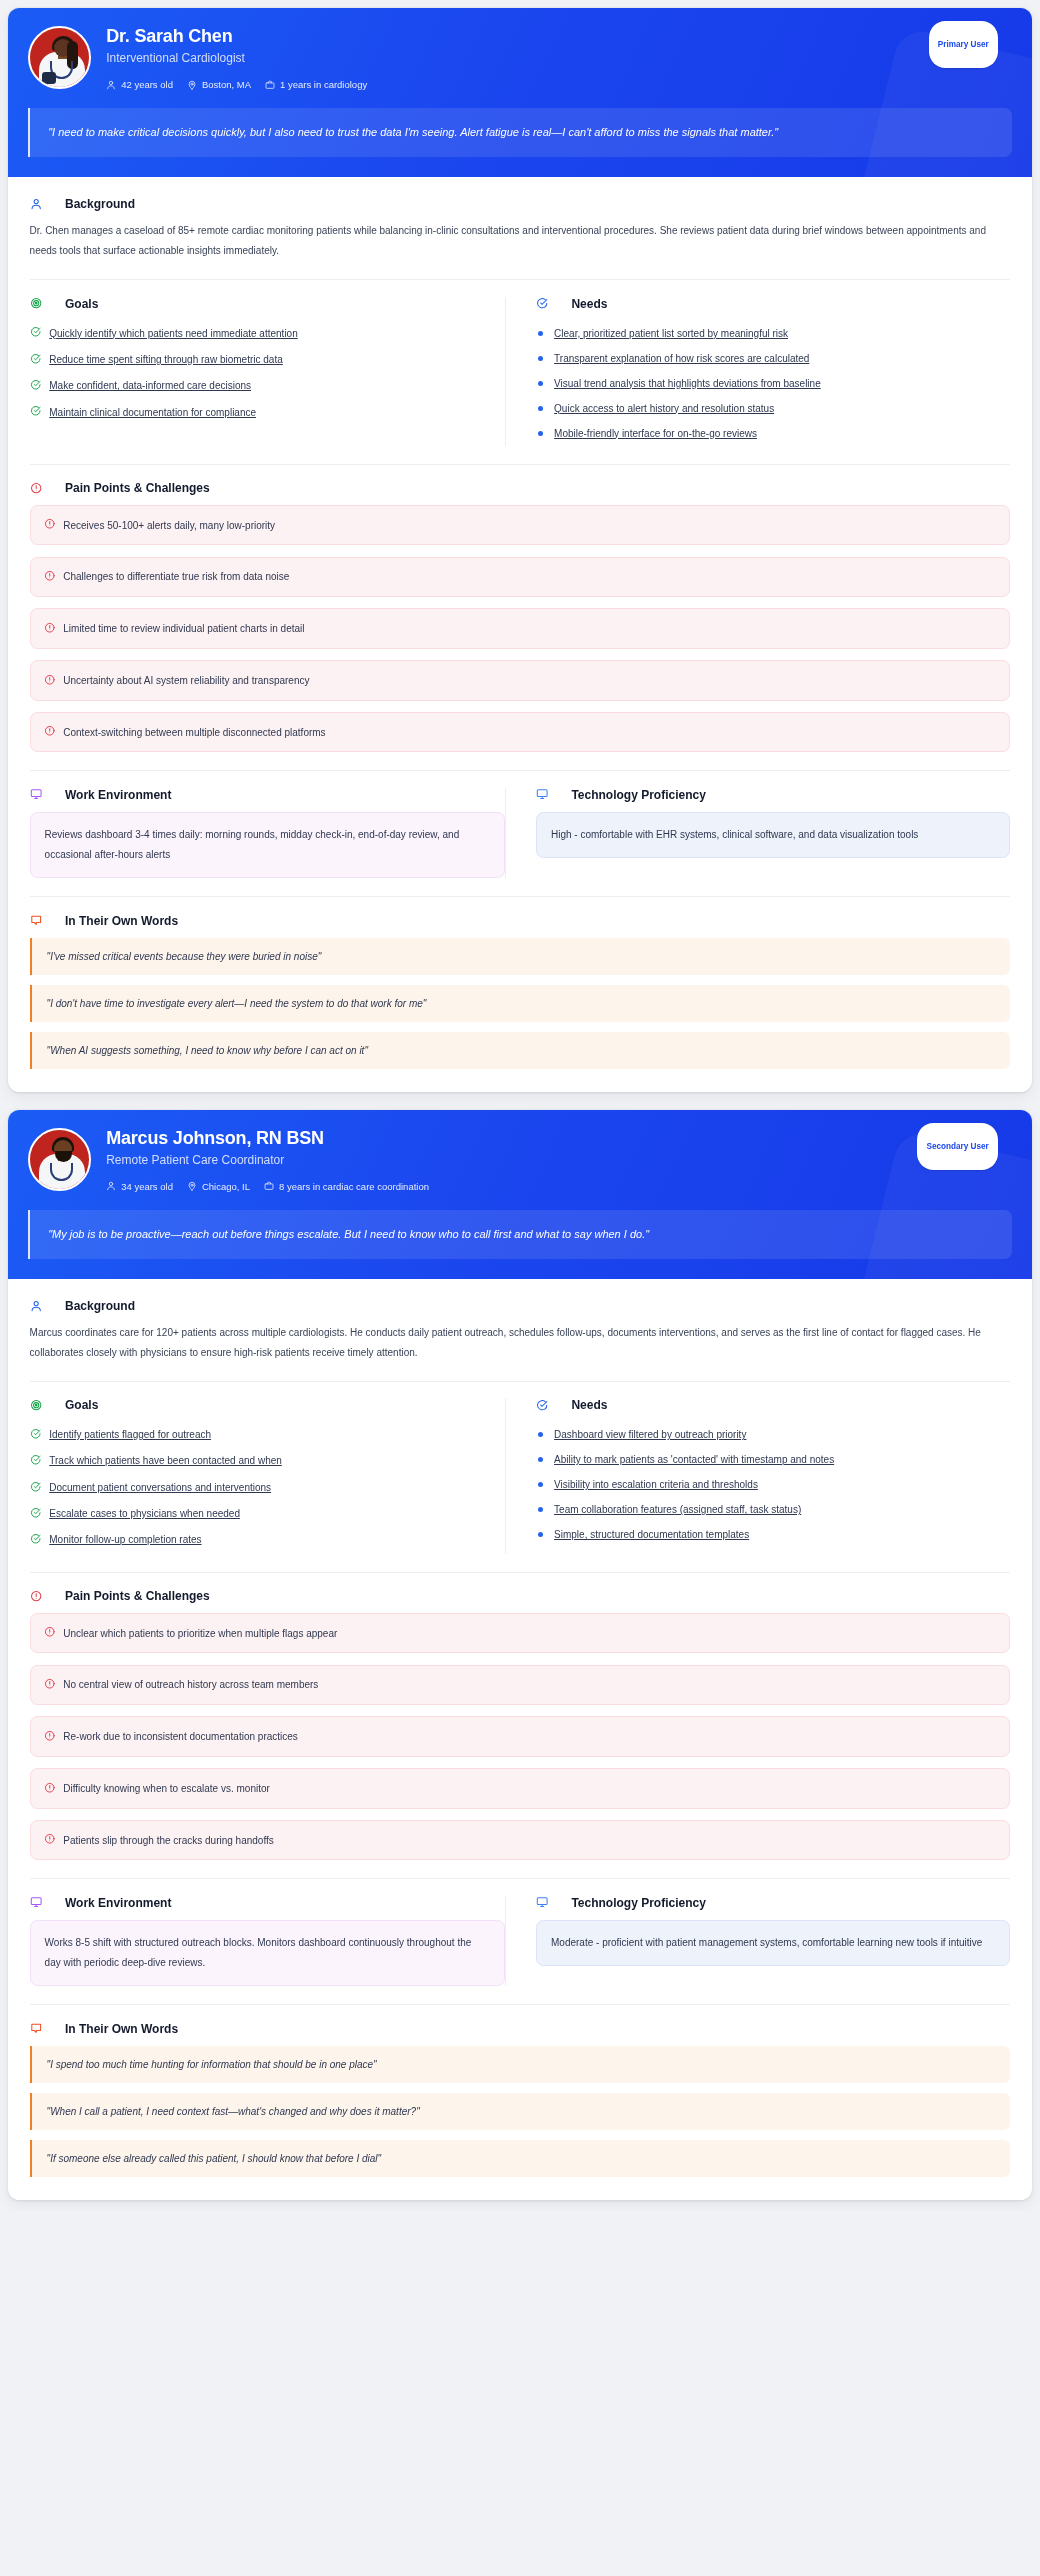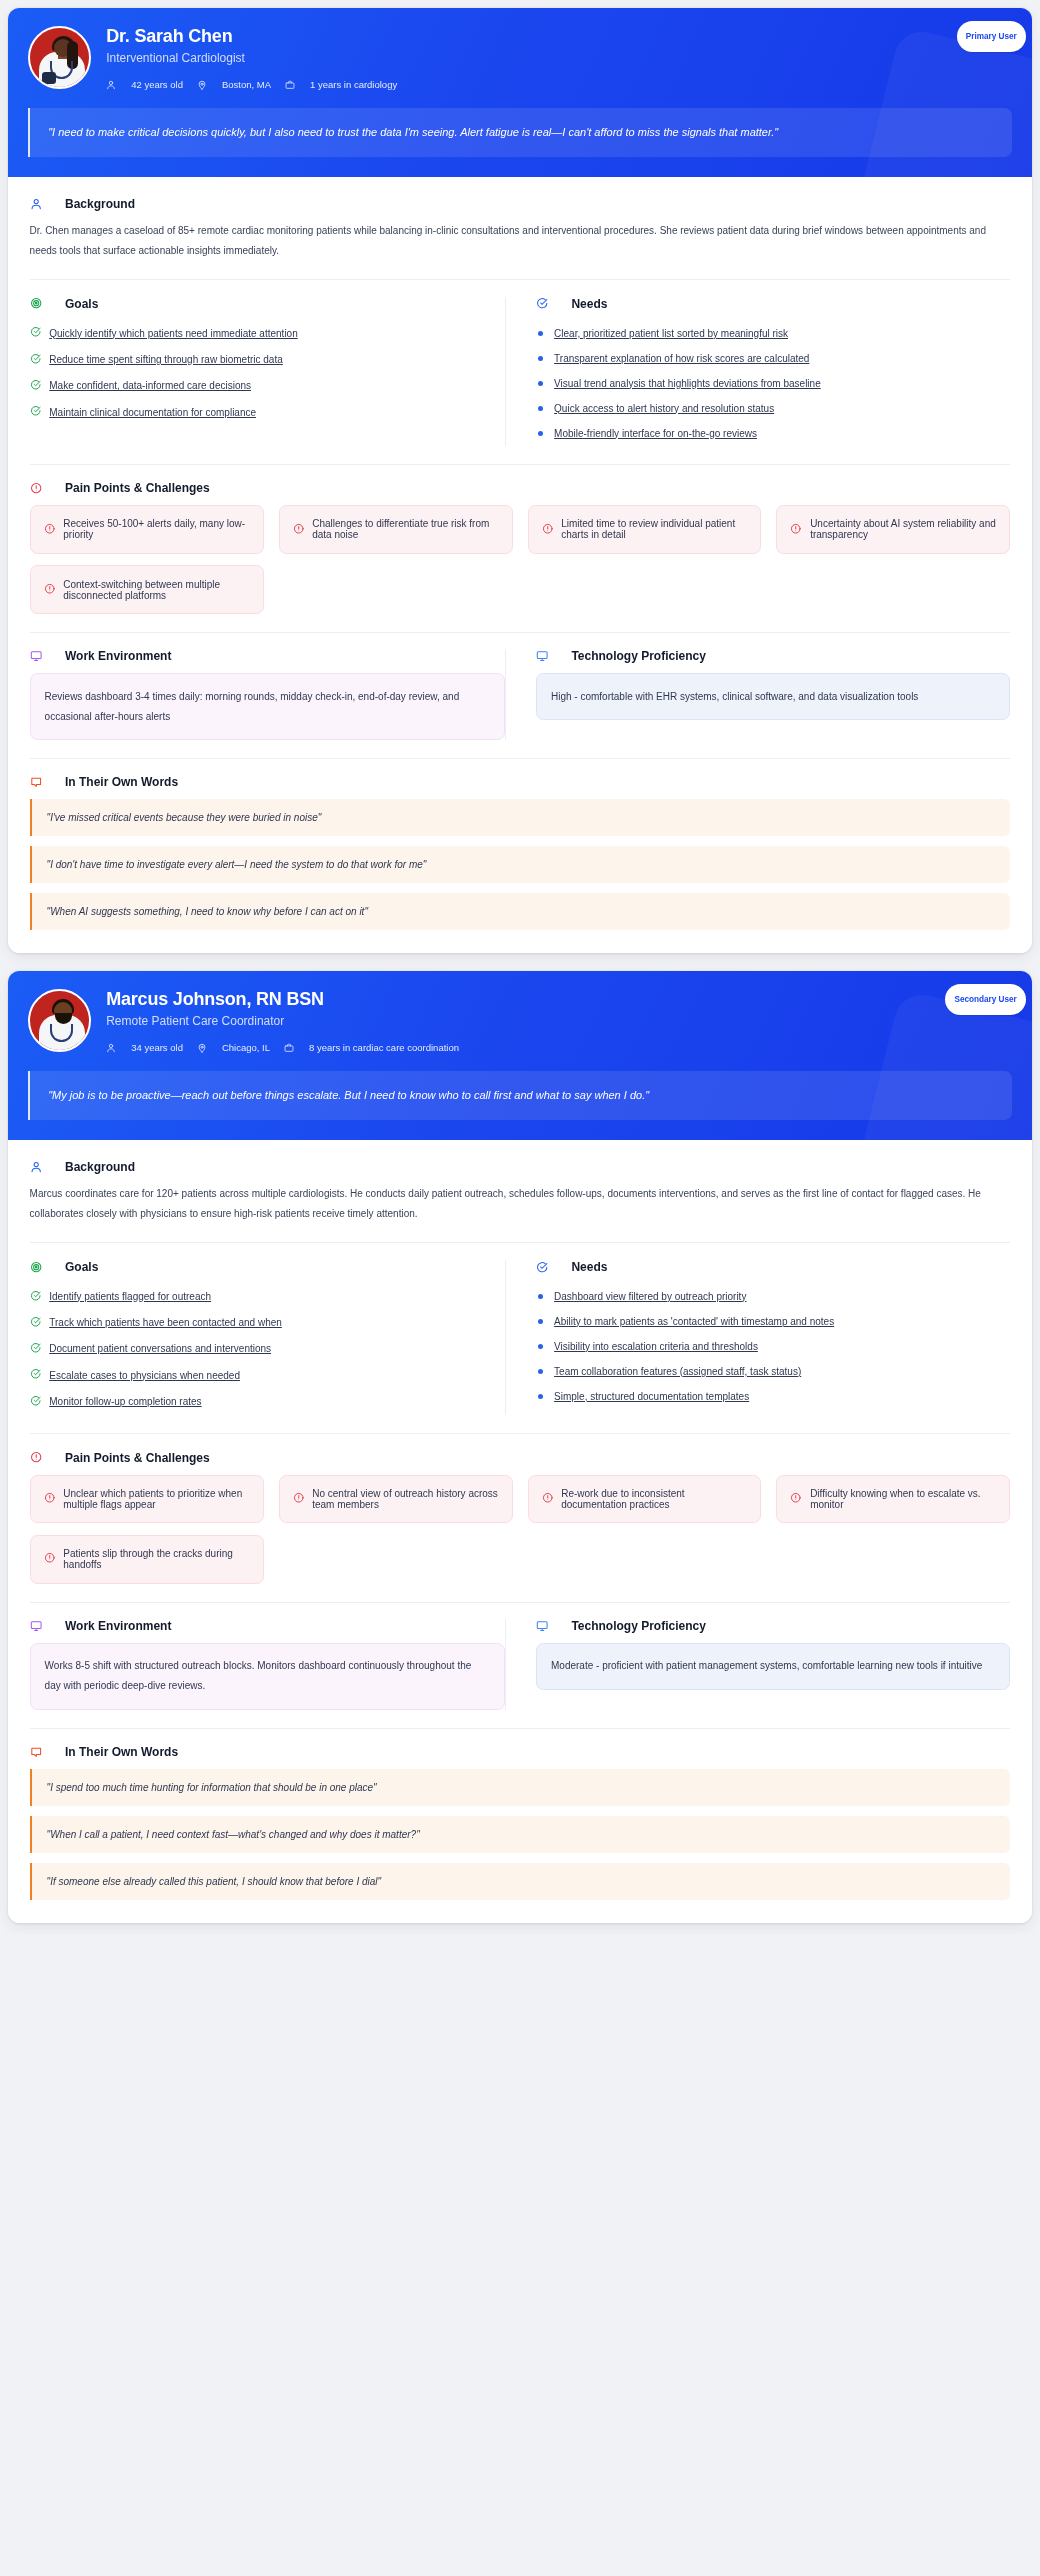--- a/index.html
+++ b/index.html
@@ -56,27 +56,27 @@
   .avatar.male .hair { background:#1a1108; width:21.4px; left:22px; }
   .avatar.male .beard{ position:absolute; left:25px; top:21.4px; width:16.5px;height:10.7px;border-radius:0 0 9px 9px;background:#1a1108;}
 
   .hero-id { margin-left: 15px; padding-top: 1.6px; }
   .hero-name {
     color: #fff; font-size: 18px; font-weight: 700; letter-spacing: -0.2px;
     line-height: 1.15;
   }
   .hero-role { color: #d3defd; font-size: 12px; margin-top: 4.1px; font-weight: 400;}
   .hero-meta { display: flex; align-items: center; gap: 14px; margin-top: 14px; flex-wrap: wrap;}
-  .meta-item { display: flex; align-items: center; gap: 15px; color: #e6edff; font-size: 9.5px; }
+  .meta-item { display: flex; align-items: center; gap: 5px; color: #e6edff; font-size: 9.5px; }
   .meta-item svg { display:block; }
   .badge {
-    position: absolute; top: 13px; right: 6px; z-index: 3;
+    position: absolute; top: 13px; right: 34px; z-index: 3;
     background: #fff; color: #1b47ef;
     font-size: 8.2px; font-weight: 700;
-    padding: 11px 9px; border-radius: 16.5px;
+    padding: 19px 9px; border-radius: 16.5px;
     box-shadow: 0 0.8px 1.6px rgba(0,0,0,.12);
   }
   .hero-quote {
     position: relative; z-index: 2;
     margin-top: 18px;
     background: rgba(255,255,255,.10);
     border-left: 2.5px solid rgba(255,255,255,.85);
     border-radius: 0 7.4px 7.4px 0;
     padding: 15px 18px;
     color: #ffffff; font-size: 11px; font-style: italic; line-height: 1.75;
@@ -105,21 +105,21 @@
     line-height: 1.5;
     text-decoration: underline;
   }
   ul.plain li svg { flex: 0 0 auto; margin-top: 0.8px; }
   .dot {
     flex: 0 0 auto; width: 5px; height: 5px; border-radius: 50%;
     background: #2563eb; margin-top: 5px; margin-left: 1.6px; margin-right: 3.3px;
   }
 
   
-  .pain-grid { display: grid; grid-template-columns: 1fr 1fr 1fr 1fr; gap: 11.5px 15px; }
+  .pain-grid { display: grid; grid-template-columns: 1fr; gap: 11.5px 15px; text-align: right; }
   .pain-card {
     background: #fdf2f3; border: 0.8px solid #fadcdf; border-radius: 7.4px;
     padding: 12.4px 13px; display: flex; align-items: center; gap: 8.2px;
     font-size: 10px; color: #2f3850; min-height: 38px;
   }
   .pain-card svg { flex: 0 0 auto; }
 
   
   .info-box {
     border-radius: 7.4px; padding: 12.4px 14px;

